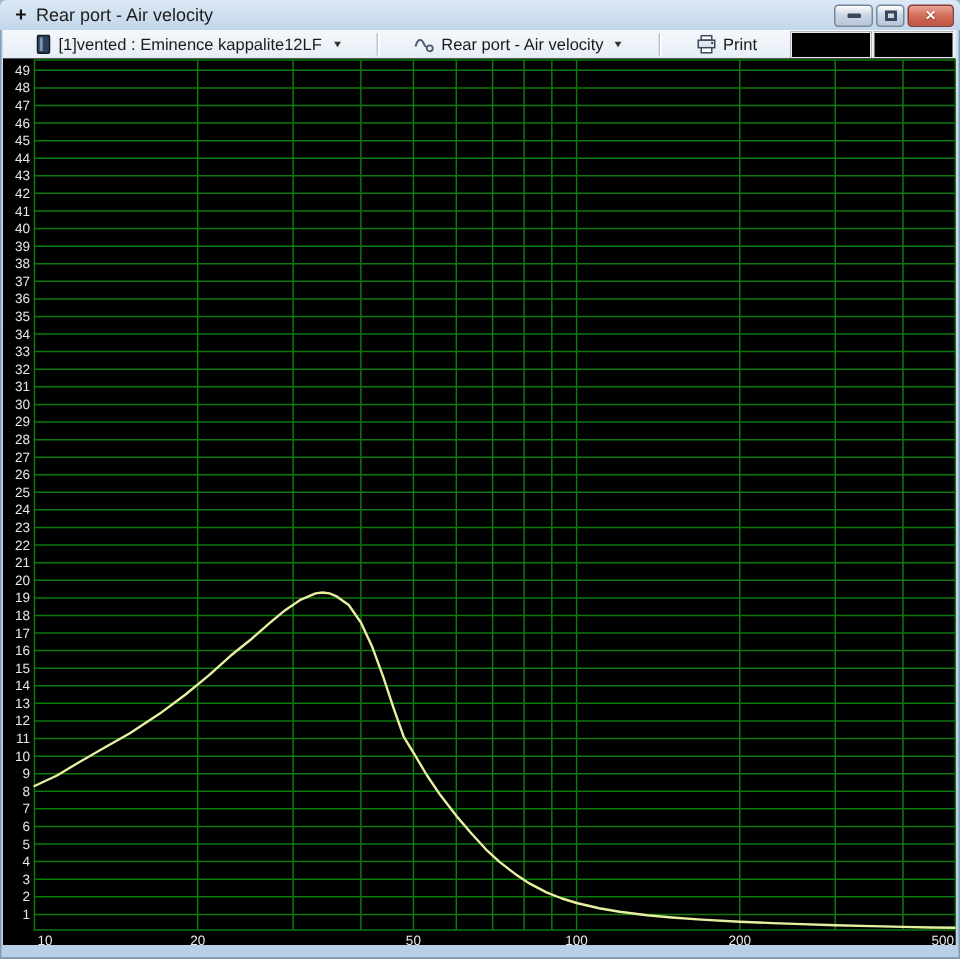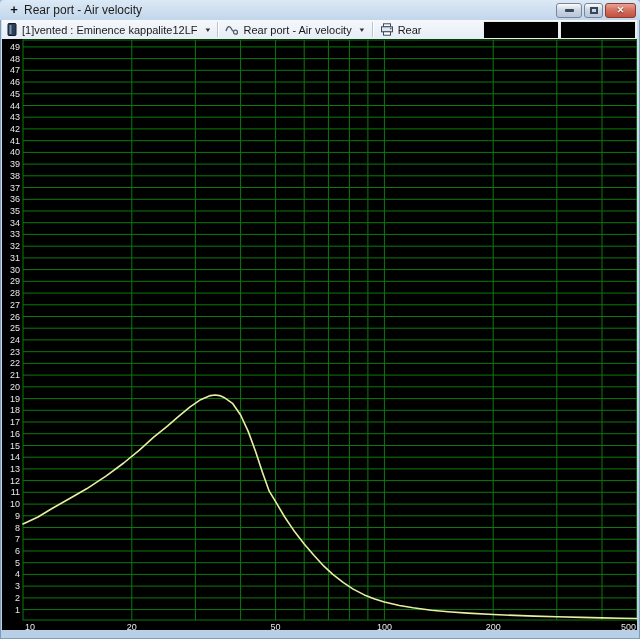--- a/index.html
+++ b/index.html
@@ -25,21 +25,21 @@
     background:linear-gradient(#e8a396,#d5725f 45%,#c05140);}
   .glyph-min{display:block;width:9px;height:3px;background:#37465a;border-radius:1px;}
   .glyph-max{display:block;width:8px;height:7px;border:2px solid #37465a;box-sizing:border-box;}
   .glyph-close{color:#fff;font-size:9px;font-weight:bold;line-height:9px;
     text-shadow:0 1px 1px #7a2a1e;}
 
   
   .toolbar{position:absolute;left:2px;top:20px;width:635px;height:19px;
     background:linear-gradient(#f5f8fc,#e6edf5);
     display:flex;align-items:center;font-size:11px;color:#1a1a1a;}
-  .tb-item{display:flex;align-items:center;gap:4px;padding:0 5px;height:17px;
+  .tb-item{display:flex;align-items:center;gap:4px;padding:0 22px;height:17px;
     white-space:nowrap;cursor:default;}
   .caret{font-size:6px;color:#333;margin-left:3px;transform:scaleX(1.3);}
   .sep{width:1px;height:15px;background:#b9c3cf;box-shadow:1px 0 0 #fff;margin:0 2px;}
   .spacer{flex:1;}
   .readout{width:74px;height:16px;background:#000;border:1px solid #ececec;
     margin-right:1px;box-sizing:content-box;}
   .tb-svg{display:block;}
 
   
   .chart-wrap{position:absolute;left:2px;top:39px;width:635px;height:591px;
@@ -86,21 +86,21 @@
       <span class="caret">▼</span>
     </div>
     <div class="sep"></div>
     <div class="tb-item">
       <svg class="tb-svg" width="14" height="13" viewBox="0 0 14 13">
         <rect x="3.5" y="0.8" width="7" height="3" fill="#fff" stroke="#3c4a5a"></rect>
         <rect x="1.5" y="3.8" width="11" height="5" fill="#dfe6ee" stroke="#3c4a5a"></rect>
         <rect x="3.5" y="8.8" width="7" height="3.4" fill="#fff" stroke="#3c4a5a"></rect>
         <circle cx="10.8" cy="5.6" r="0.8" fill="#3c4a5a"></circle>
       </svg>
-      <span>Rear</span>
+      <span>Print</span>
     </div>
     <div class="spacer"></div>
     <div class="readout"></div>
     <div class="readout"></div>
   </div>
 
   <div class="chart-wrap">
     <svg id="plot" width="635" height="591">
         <rect x="0" y="0" width="635" height="591" fill="#000000"></rect>
         <g stroke="#0c7a0c" stroke-width="1">

